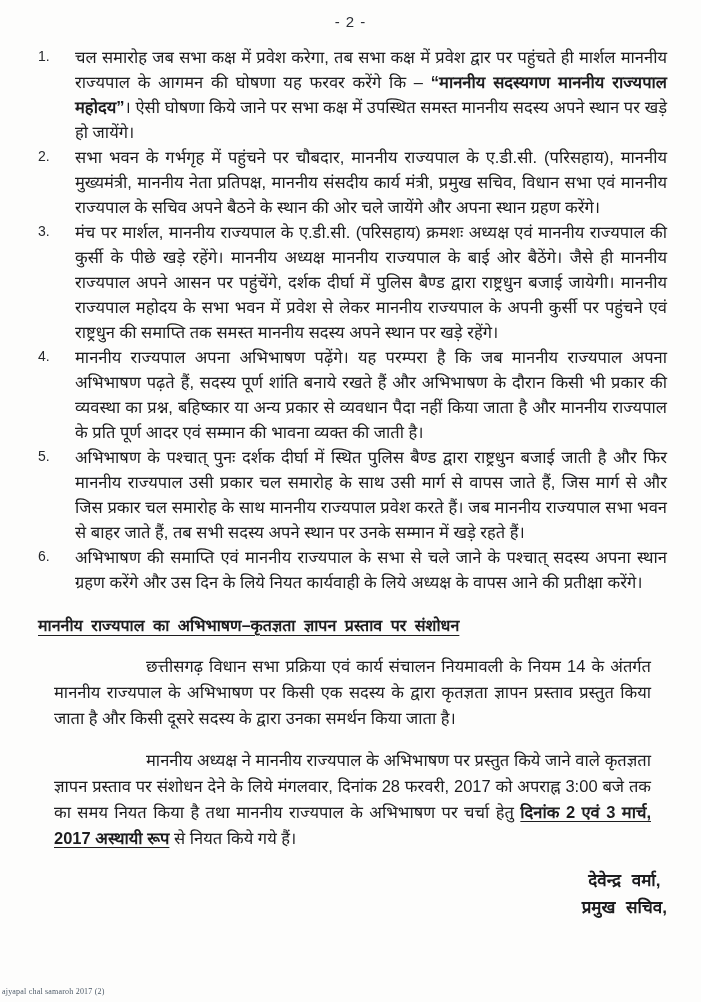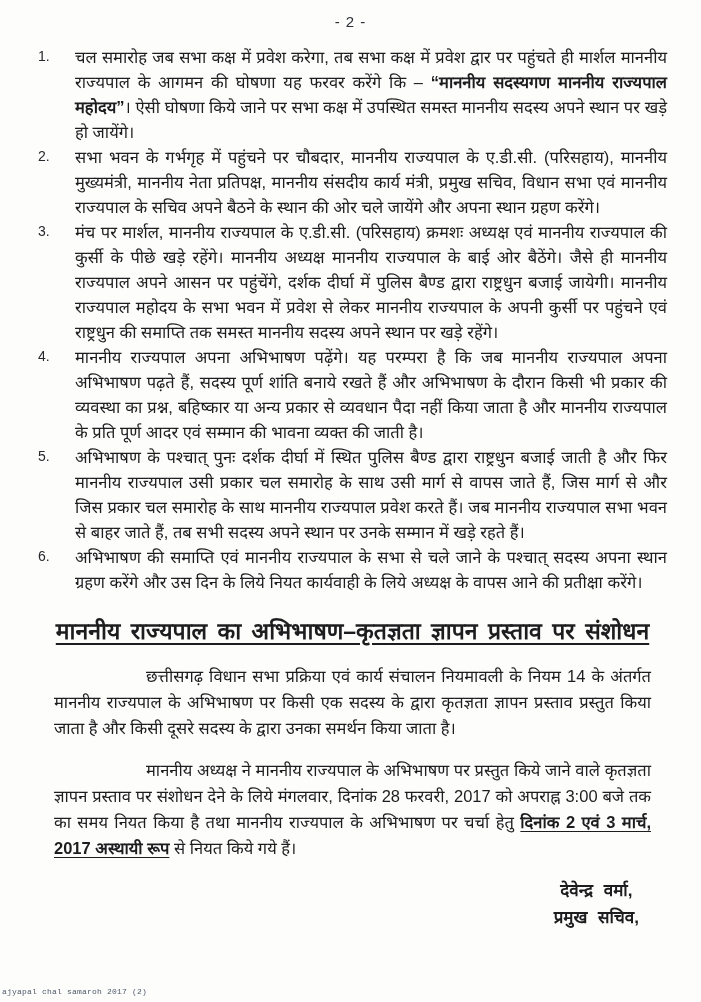--- a/index.html
+++ b/index.html
@@ -39,59 +39,58 @@
     font-size: 16.5px;
     line-height: 25px;
     text-align: justify;
     text-justify: inter-word;
   }
   .bold { font-weight: bold; }
   .bold-underline { font-weight: bold; text-decoration: underline; text-underline-offset: 3px; }
   .section-heading {
     margin-top: 19px;
     margin-bottom: 17px;
-    text-align: center;
-    font-size: 23px;
+    text-align: left;
+    font-size: 16px;
     font-weight: bold;
     text-decoration: underline;
     text-underline-offset: 4px;
     word-spacing: 4px;
   }
   .para {
     font-size: 16.5px;
     line-height: 26px;
     text-align: justify;
     text-justify: inter-word;
     text-indent: 92px;
     margin: 16px;
   }
   .para-bold {
     font-weight: bold;
     word-spacing: 3px;
   }
   .signature-block {
     margin-top: 12px;
-    margin-right: 28px;
     margin-left: auto;
     width: fit-content;
     display: flex;
     flex-direction: column;
     align-items: center;
     font-size: 17px;
     line-height: 27px;
     font-weight: bold;
     word-spacing: 6px;
   }
   .footer-filename {
     position: absolute;
     left: 2px;
     bottom: 6px;
     font-size: 8px;
     color: #4d5a68;
-    font-family: Liberation Mono, monospace;
+    font-family: Liberation Serif, serif;
     letter-spacing: 0.2px;
     margin-top: 48px;
   }
 </style>
 </head>
 <body>
 
 <div class="page">
 
   <div class="page-number">- 2 -</div>

